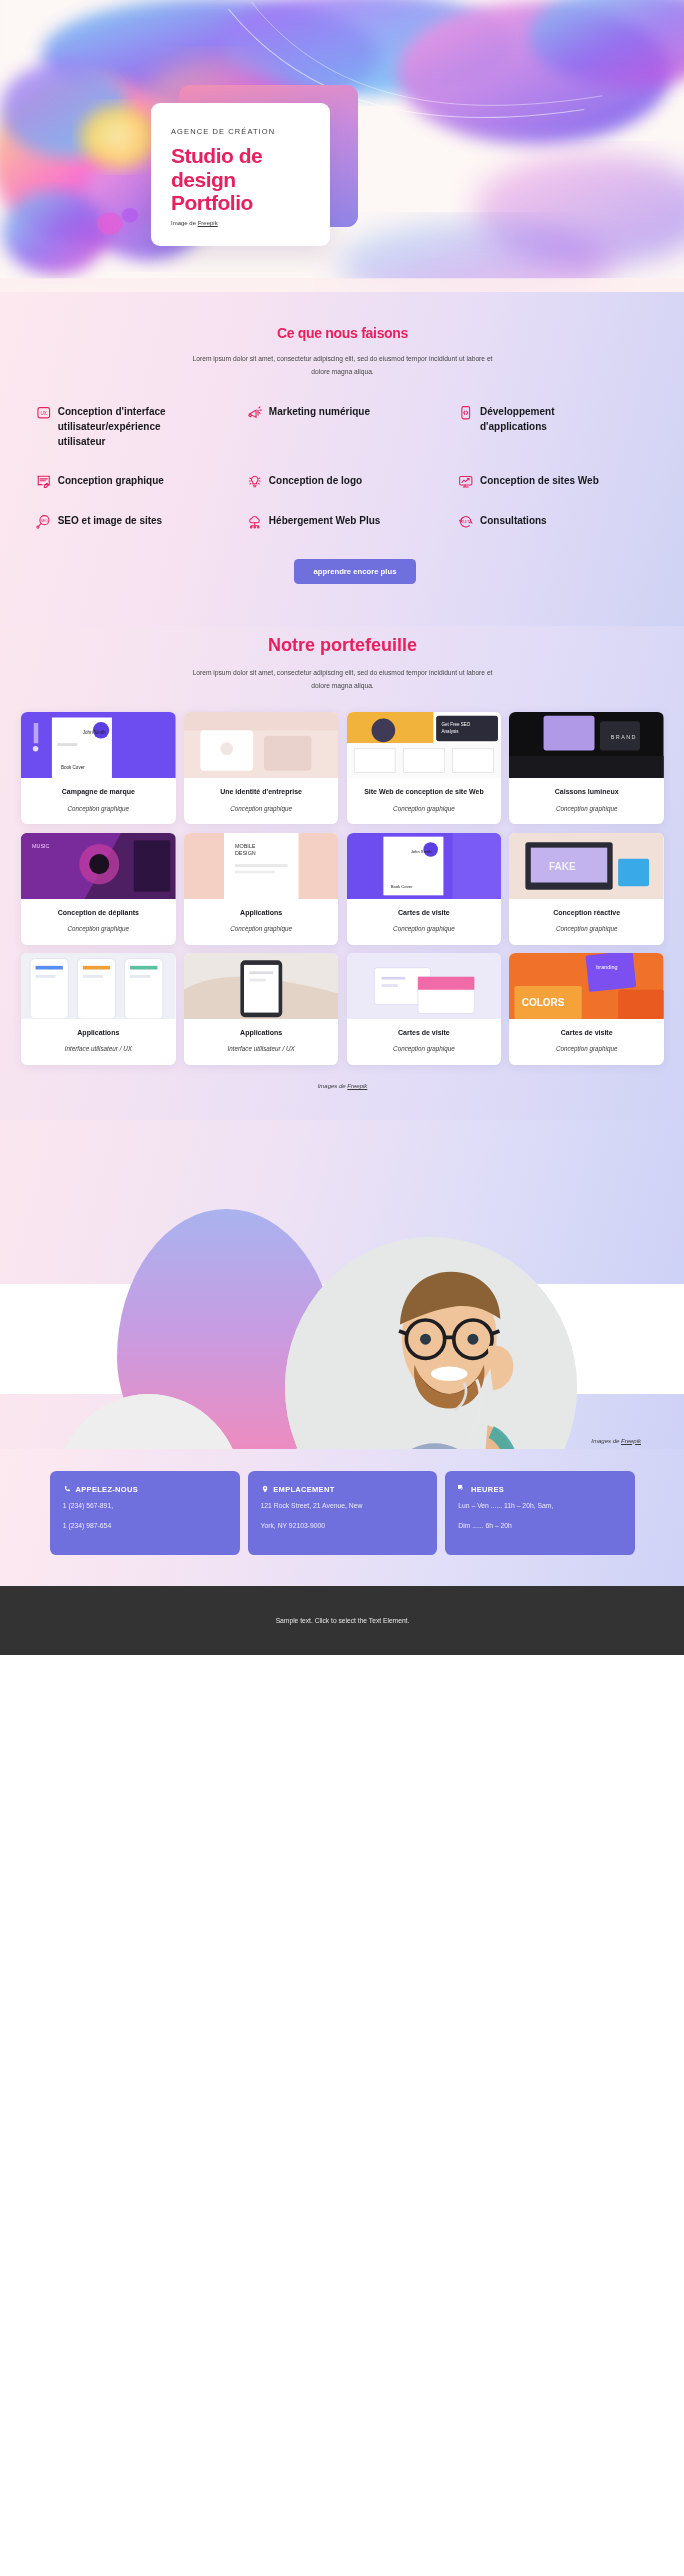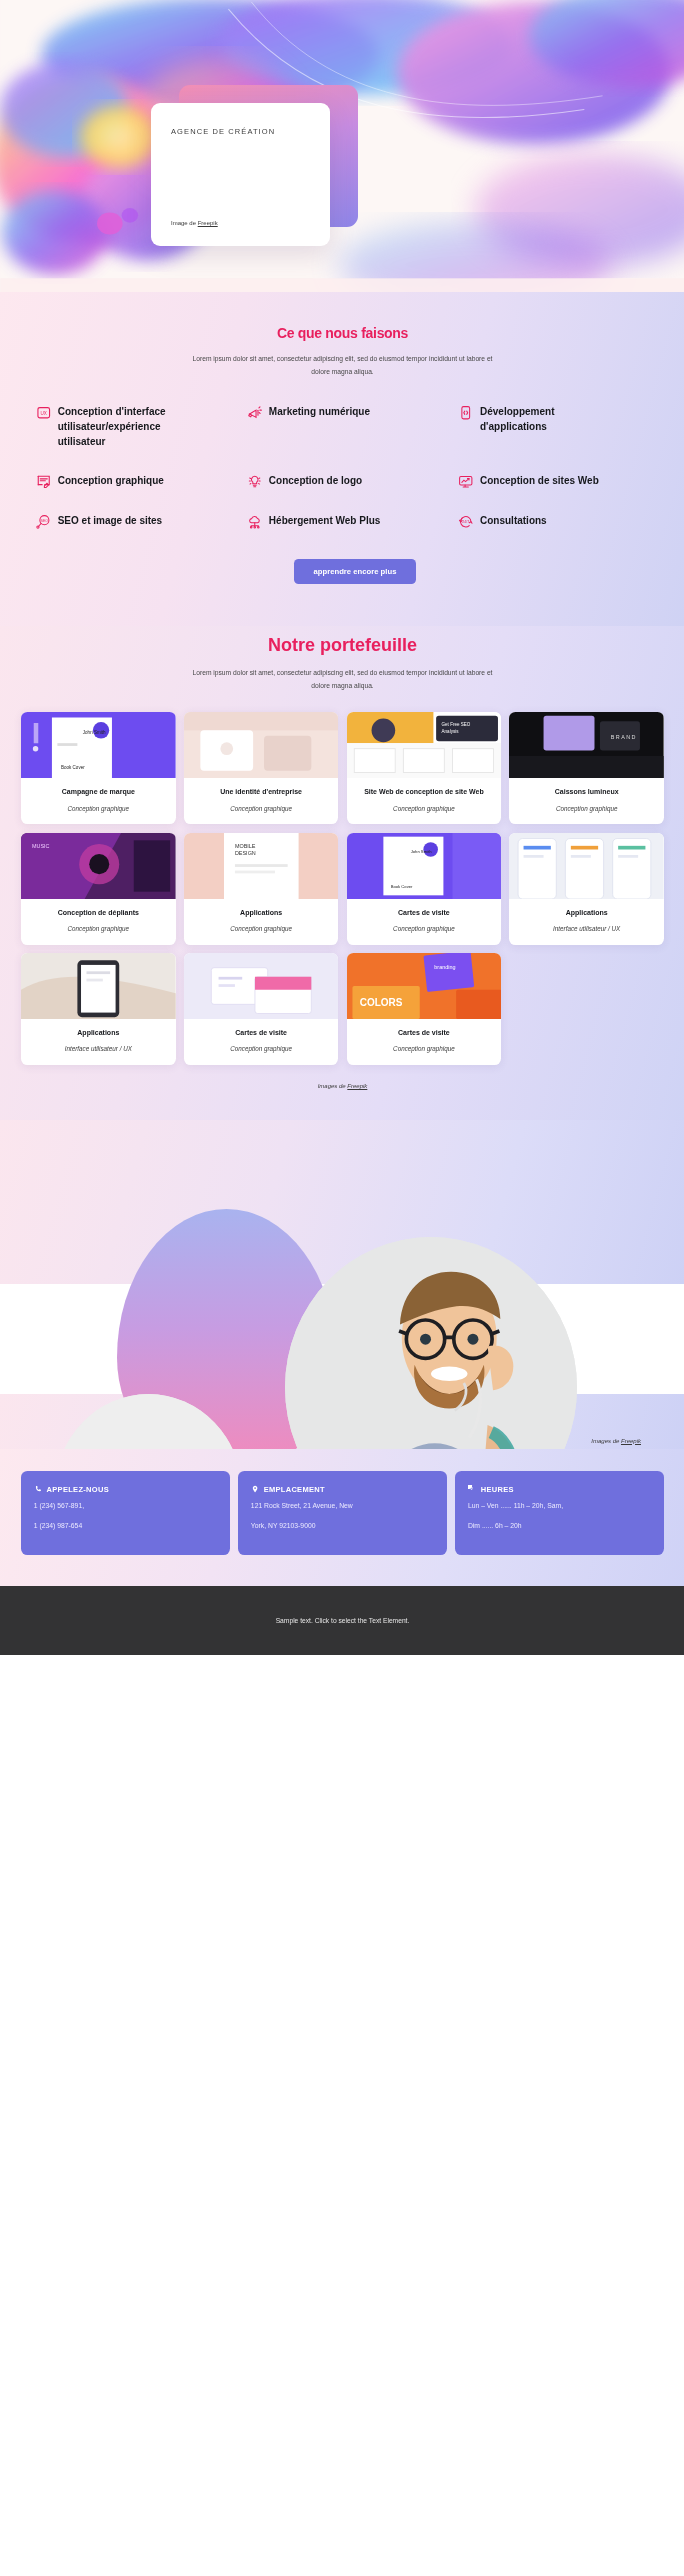--- a/index.html
+++ b/index.html
@@ -131,21 +131,21 @@
     font-style: italic; color: #3a3a3a; z-index: 20;
   }
   .band-credit u { text-decoration: underline; }
 
   
   .contact {
     background: linear-gradient(105deg,#fde9ef 0%,#f2e3f4 34%,#e0def8 66%,#cfd2f6 100%);
     padding: 22px 0 31px;
   }
   .contact-grid {
-    width: 643px; margin: 0 auto;
+    width: 585px; margin: 0 auto;
     display: grid; grid-template-columns: repeat(3, 1fr); gap: 8.2px; border-radius: 7px;
   }
   .ccard { background: #6f6fdd; border-radius: 6.4px; padding: 13.7px 12.8px 16.4px; min-height: 84px; }
   .ctitle {
     display: flex; align-items: center; gap: 4.6px;
     font-size: 7.5px; font-weight: 700; color: #fff; letter-spacing: 0.3px;
   }
   .ctitle svg { width: 8.2px; height: 8.2px; display: block; fill: #fff; }
   .cline { font-size: 6.8px; color: #eceaff; line-height: 2.05; margin-top: 5.5px; }
 
@@ -214,20 +214,25 @@
         <path d="M275 2 C360 110 490 132 660 105" stroke="#ffffff" stroke-width="1" fill="none" opacity=".45"></path>
         <path d="M248 260 C262 215 256 170 236 140" stroke="#c6a8e8" stroke-width="1" fill="none" opacity=".6"></path>
         <rect x="0" y="305" width="750" height="15" fill="#fdeef0" opacity=".9"></rect>
       </svg>
     </div>
 
     <div class="hero-card-shadow"></div>
 
     <div class="hero-card">
       <div class="hero-eyebrow">AGENCE DE CRÉATION</div>
+      <div class="hero-title">
+        <div>Studio de</div>
+        <div>design</div>
+        <div>Portfolio</div>
+      </div>
       <div class="hero-credit">
         <span>Image de </span><u>Freepik</u>
       </div>
     </div>
   </div>
 
   <div class="services">
     <div class="sec-title">Ce que nous faisons</div>
     <div class="sec-sub">Lorem ipsum dolor sit amet, consectetur adipiscing elit, sed do eiusmod tempor incididunt ut labore et dolore magna aliqua.</div>
 
@@ -468,20 +473,35 @@
             <text x="48" y="60" font-size="4.6" fill="#222" font-family="Liberation Sans">Book Cover</text>
             <rect x="116" y="0" width="54" height="72" fill="#7a5bf5"></rect>
           </svg>
         </div>
         <div class="pf-meta">
           <div class="pf-name">Cartes de visite</div>
           <div class="pf-cat">Conception graphique</div>
         </div>
       </div>
 
+      <div class="pf-card">
+        <div class="pf-thumb">
+          <svg viewBox="0 0 170 72" preserveAspectRatio="none" style="width:100%;height:100%">
+            <rect width="170" height="72" fill="#f0e0d8"></rect>
+            <rect x="18" y="10" width="96" height="52" rx="3" fill="#2b2b38"></rect>
+            <rect x="24" y="16" width="84" height="38" fill="#c2b3ef"></rect>
+            <text x="44" y="40" font-size="11" font-weight="bold" fill="#f2f2f2" font-family="Liberation Sans">FAKE</text>
+            <rect x="120" y="28" width="34" height="30" rx="2" fill="#39a9e8"></rect>
+          </svg>
+        </div>
+        <div class="pf-meta">
+          <div class="pf-name">Conception réactive</div>
+          <div class="pf-cat">Conception graphique</div>
+        </div>
+      </div>
 
       <div class="pf-card">
         <div class="pf-thumb">
           <svg viewBox="0 0 170 72" preserveAspectRatio="none" style="width:100%;height:100%">
             <rect width="170" height="72" fill="#eef0f6"></rect>
             <rect x="10" y="6" width="42" height="66" rx="5" fill="#fff" stroke="#dfe2ee"></rect>
             <rect x="62" y="6" width="42" height="66" rx="5" fill="#fff" stroke="#dfe2ee"></rect>
             <rect x="114" y="6" width="42" height="66" rx="5" fill="#fff" stroke="#dfe2ee"></rect>
             <rect x="16" y="14" width="30" height="4" fill="#5a8df0"></rect>
             <rect x="68" y="14" width="30" height="4" fill="#f0a03a"></rect>

